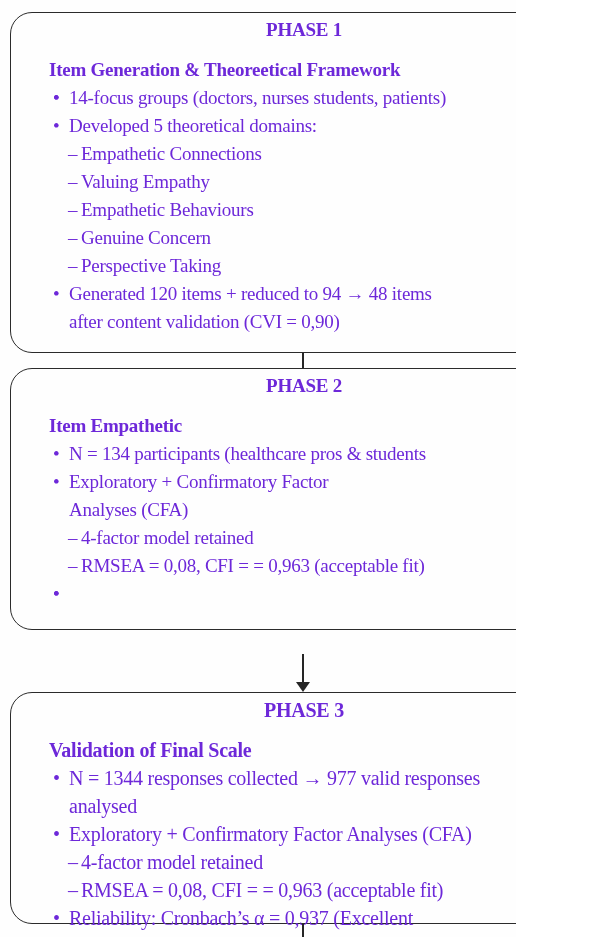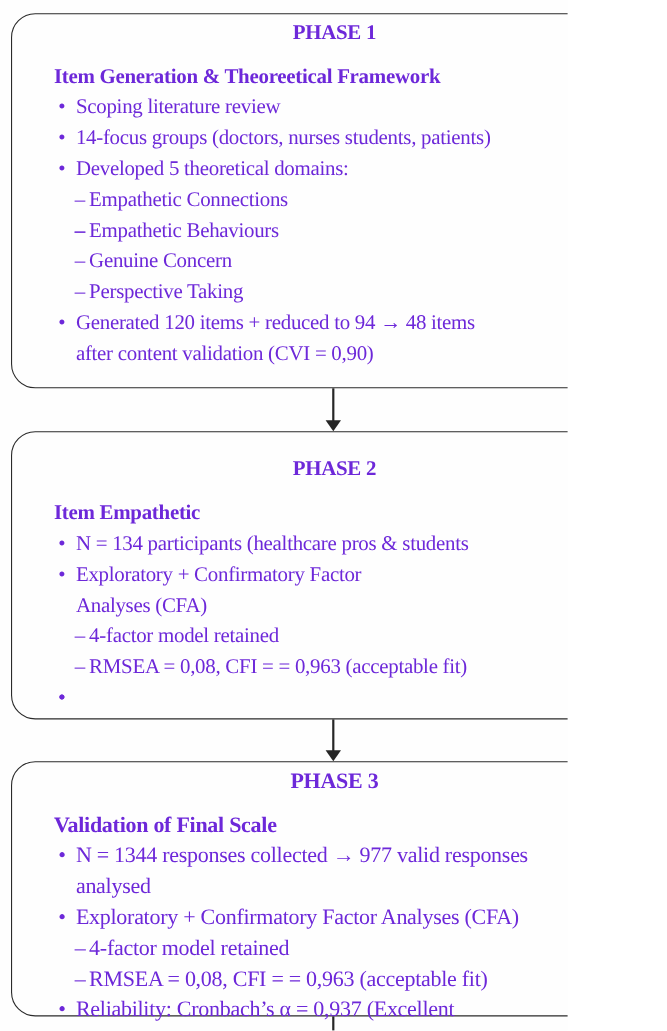--- a/index.html
+++ b/index.html
@@ -23,21 +23,21 @@
     box-sizing: border-box;
     border: 1.6px solid #2b2b2b;
     border-radius: 22px;
     background: #fefefe;
     padding: 3px 14px 0 38px;
     font-size: 19px;
     letter-spacing: -0.25px;
     line-height: 28px;
   }
   #phase-1 { top: 12px;  height: 341px; }
-  #phase-2 { top: 392px; height: 262px; padding-top: 20px; }
+  #phase-2 { top: 368px; height: 262px; padding-top: 3px; }
   #phase-3 { top: 692px; height: 232px; font-size: 20px; }
 
   .phase-title {
     font-weight: 700;
     text-align: center;
     margin-left: -38px;
     margin-right: -14px;
   }
   .phase-subtitle {
     font-weight: 700;
@@ -90,25 +90,25 @@
 </style>
 </head>
 <body>
 
 <div id="canvas">
 
   <section class="phase-box" id="phase-1">
     <div class="phase-title">PHASE 1</div>
     <div class="phase-subtitle">Item Generation &amp; Theoreetical Framework</div>
     <ul class="phase-items">
-        <li class="bullet"><span class="marker">•</span><span class="text">Scoping literature review</span></li>
+        <li class="bullet"><span class="marker">•</span></li>
         <li class="bullet"><span class="marker">•</span><span class="text">14-focus groups (doctors, nurses students, patients)</span></li>
         <li class="bullet"><span class="marker">•</span><span class="text">Developed 5 theoretical domains:</span></li>
         <li class="dash"><span class="marker">–</span><span class="text">Empathetic Connections</span></li>
-        <li class="dash"><span class="marker">–</span></li>
+        <li class="dash"><span class="marker">–</span><span class="text">Valuing Empathy</span></li>
         <li class="dash"><span class="marker">–</span><span class="text">Empathetic Behaviours</span></li>
         <li class="dash"><span class="marker">–</span><span class="text">Genuine Concern</span></li>
         <li class="dash"><span class="marker">–</span><span class="text">Perspective Taking</span></li>
         <li class="bullet"><span class="marker">•</span><span class="text">Generated 120 items + reduced to 94 → 48 items
 after content validation (CVI = 0,90)</span></li>
       </ul>
   </section>
 
   <div class="connector" id="arrow-1">
     <div class="line"></div>

